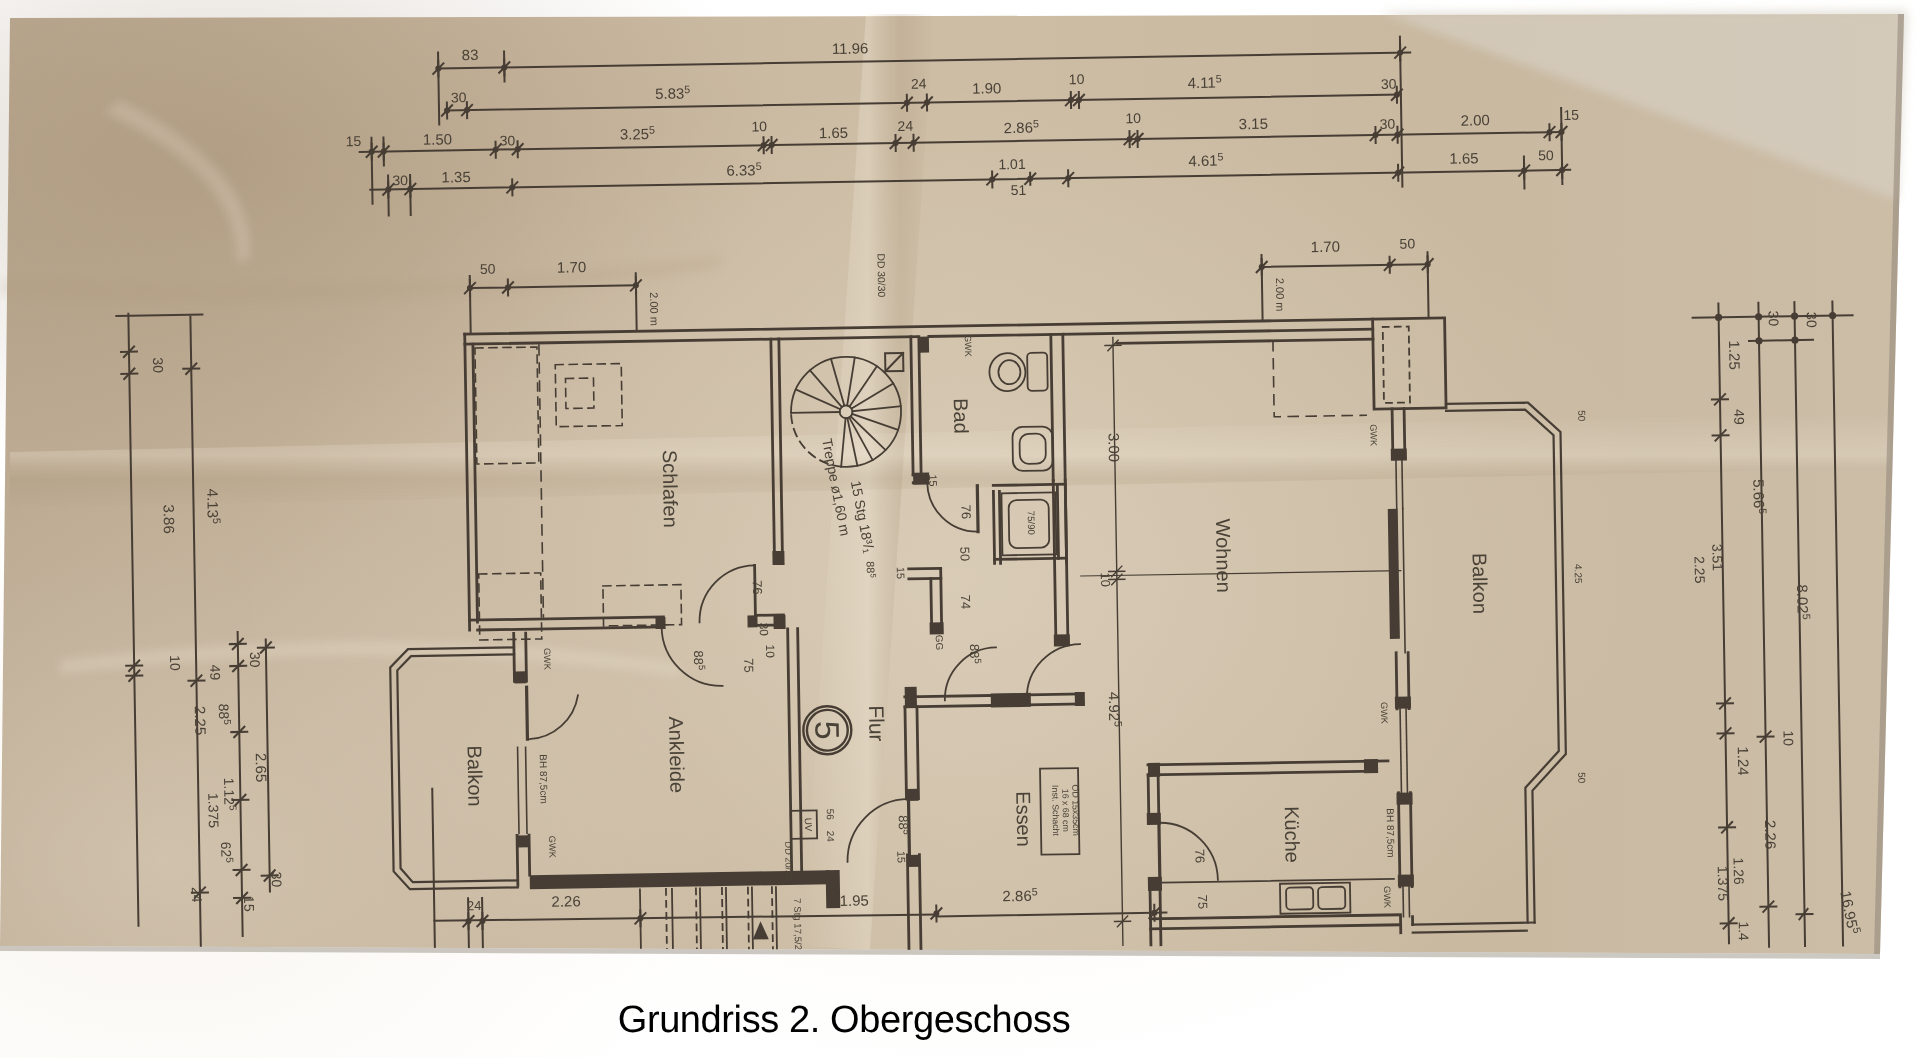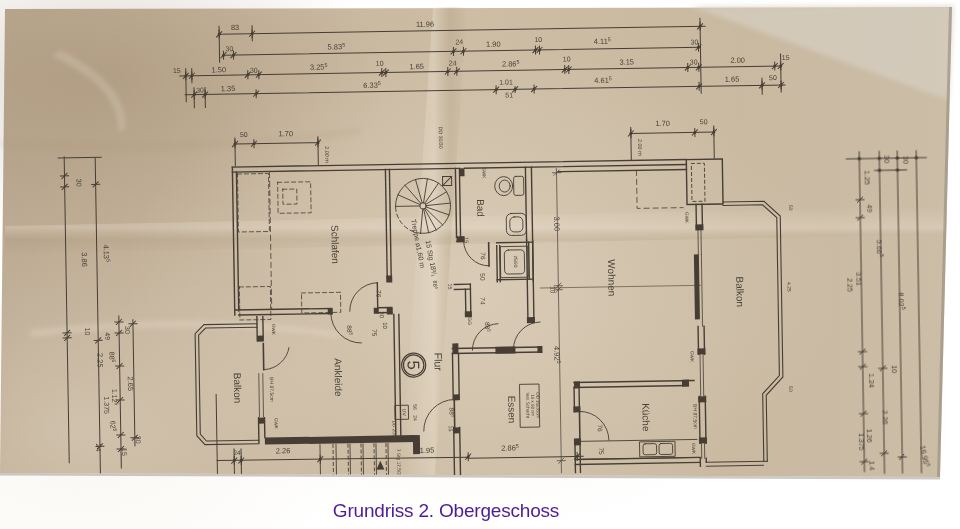--- a/index.html
+++ b/index.html
@@ -781,14 +781,14 @@
             <line x1="465" y1="458" x2="580" y2="458"></line>
             <line x1="574" y1="454.0" x2="574" y2="462.0"></line>
             <line x1="571.4" y1="460.6" x2="576.6" y2="455.4"></line>
             <circle cx="574" cy="458" r="1.5" fill="#463e34" stroke="none"></circle>
             <text x="507" y="451" font-size="7.5" text-anchor="middle" fill="#4a4237" stroke="none">2.86<tspan font-size="5.3999999999999995" dy="-2.625">5</tspan></text>
           </g>
 </g>
       </g>
 </svg>
 
-<div style="position:absolute;left:446px;top:500px;transform:translateX(-50%);font-size:19px;color:#4c1d95;letter-spacing:-0.2px;white-space:nowrap;">Grundriss 2. Obergeschoss</div>
+<div style="position:absolute;left:422px;top:500px;transform:translateX(-50%);font-size:19px;color:#000000;letter-spacing:-0.2px;white-space:nowrap;">Grundriss 2. Obergeschoss</div>
 </div>
 
 </body></html>

